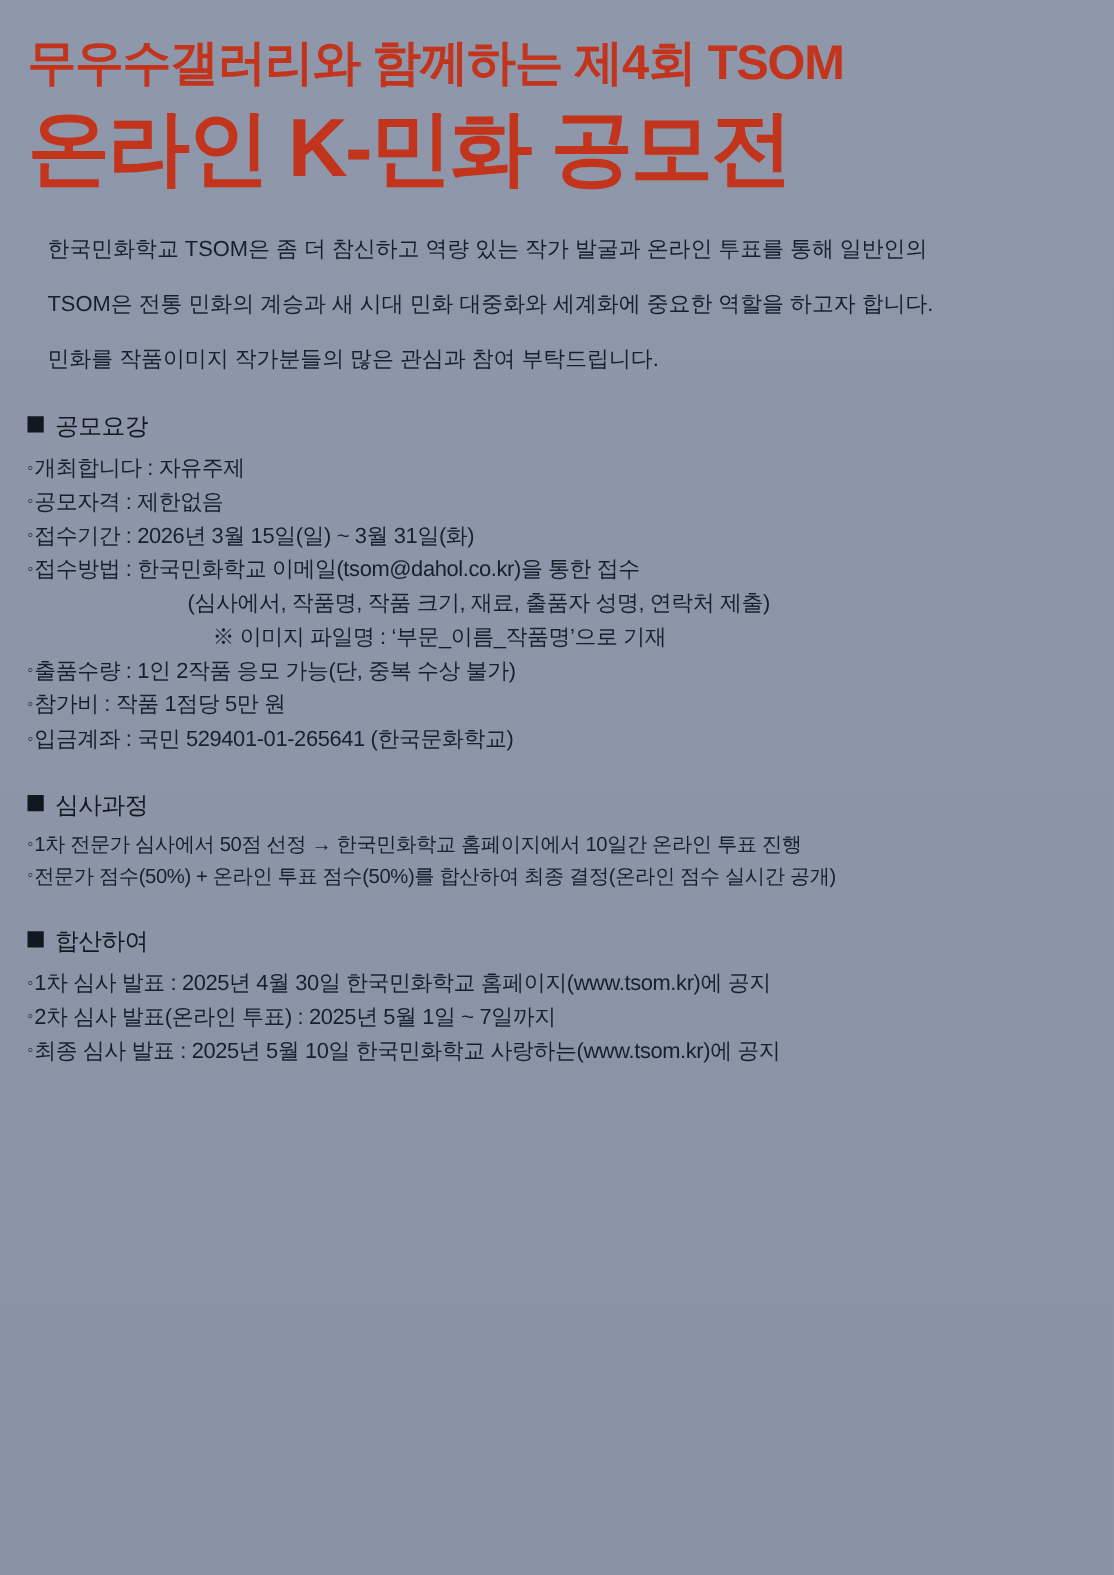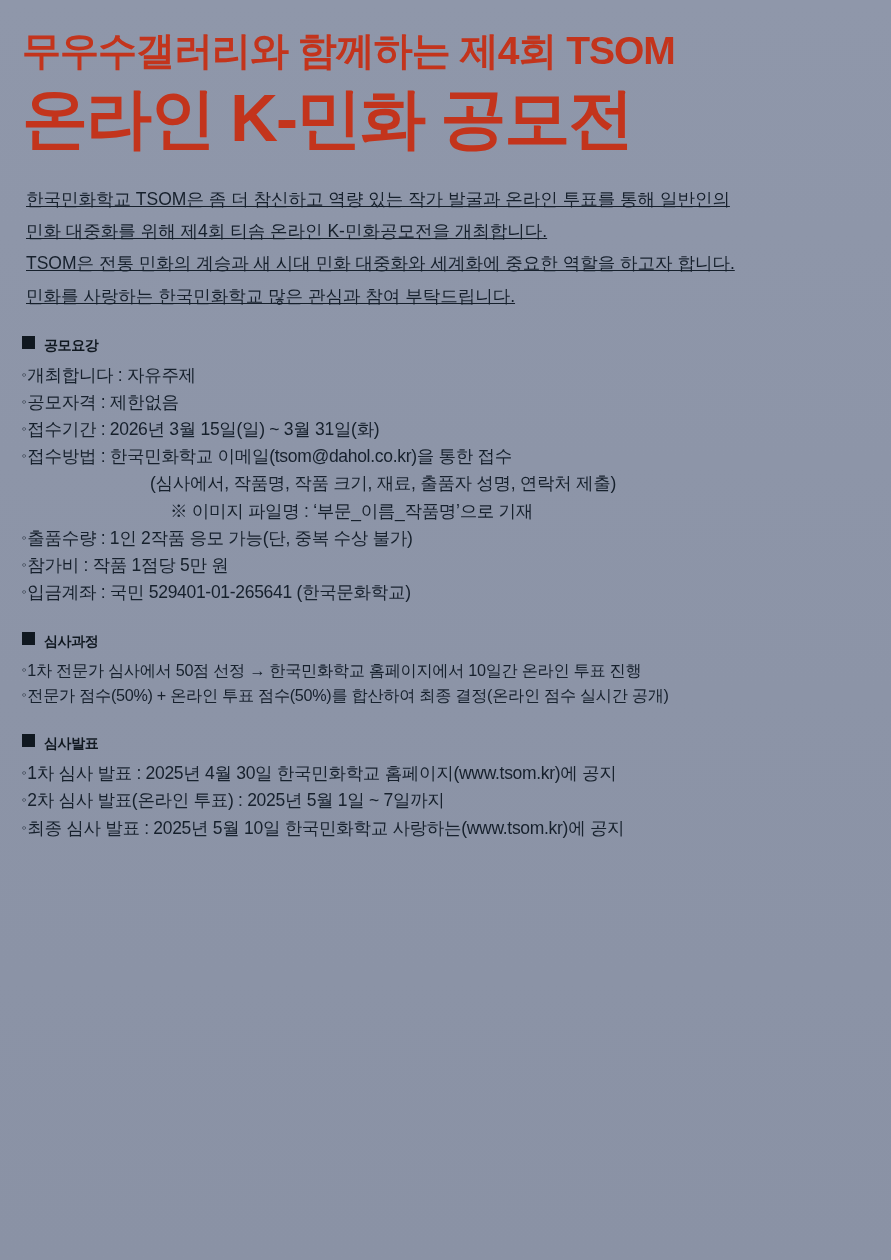--- a/index.html
+++ b/index.html
@@ -42,30 +42,29 @@
     white-space: nowrap;
   }
   
   .intro {
     margin-top: 26px;
     font-size: 17.5px;
     line-height: 1.62;
     color: #16202c;
   }
   .intro p {
-    margin: 4px;
-    text-decoration: underline;
+    margin: 16px;
   }
   
   .section {
     margin-top: 26px;
   }
   .section-title {
-    font-size: 14px;
-    font-weight: bold;
+    font-size: 19px;
+    font-weight: normal;
     color: #101820;
     margin-bottom: 7px;
     letter-spacing: -0.4px;
   }
   .section-title .sq {
     display: inline-block;
     width: 13px;
     height: 13px;
     background: #101820;
     margin-right: 9px;
@@ -96,23 +95,22 @@
 </head>
 <body>
 
 <div class="poster">
 
   <h1 class="headline-1">무우수갤러리와 함께하는 제4회 TSOM</h1>
   <h2 class="headline-2">온라인 K-민화 공모전</h2>
 
   <div class="intro">
     <p>한국민화학교 TSOM은 좀 더 참신하고 역량 있는 작가 발굴과 온라인 투표를 통해 일반인의</p>
-    <p>민화 대중화를 위해 제4회 티솜 온라인 K-민화공모전을 개최합니다.</p>
     <p>TSOM은 전통 민화의 계승과 새 시대 민화 대중화와 세계화에 중요한 역할을 하고자 합니다.</p>
-    <p>민화를 사랑하는 한국민화학교 많은 관심과 참여 부탁드립니다.</p>
+    <p>민화를 작품이미지 작가분들의 많은 관심과 참여 부탁드립니다.</p>
   </div>
 
   <div class="section">
     <div class="section-title">
       <span class="sq"></span><span>공모요강</span>
     </div>
     <div class="line">
       <span class="bul">◦</span><span>개최합니다 : 자유주제</span>
     </div>
     <div class="line">
@@ -148,21 +146,21 @@
     <div class="line small">
       <span class="bul">◦</span><span>1차 전문가 심사에서 50점 선정 → 한국민화학교 홈페이지에서 10일간 온라인 투표 진행</span>
     </div>
     <div class="line small">
       <span class="bul">◦</span><span>전문가 점수(50%) + 온라인 투표 점수(50%)를 합산하여 최종 결정(온라인 점수 실시간 공개)</span>
     </div>
   </div>
 
   <div class="section">
     <div class="section-title">
-      <span class="sq"></span><span>심사발표</span>
+      <span class="sq"></span><span>합산하여</span>
     </div>
     <div class="line">
       <span class="bul">◦</span><span>1차 심사 발표 : 2025년 4월 30일 한국민화학교 홈페이지(www.tsom.kr)에 공지</span>
     </div>
     <div class="line">
       <span class="bul">◦</span><span>2차 심사 발표(온라인 투표) : 2025년 5월 1일 ~ 7일까지</span>
     </div>
     <div class="line">
       <span class="bul">◦</span><span>최종 심사 발표 : 2025년 5월 10일 한국민화학교 사랑하는(www.tsom.kr)에 공지</span>
     </div>

